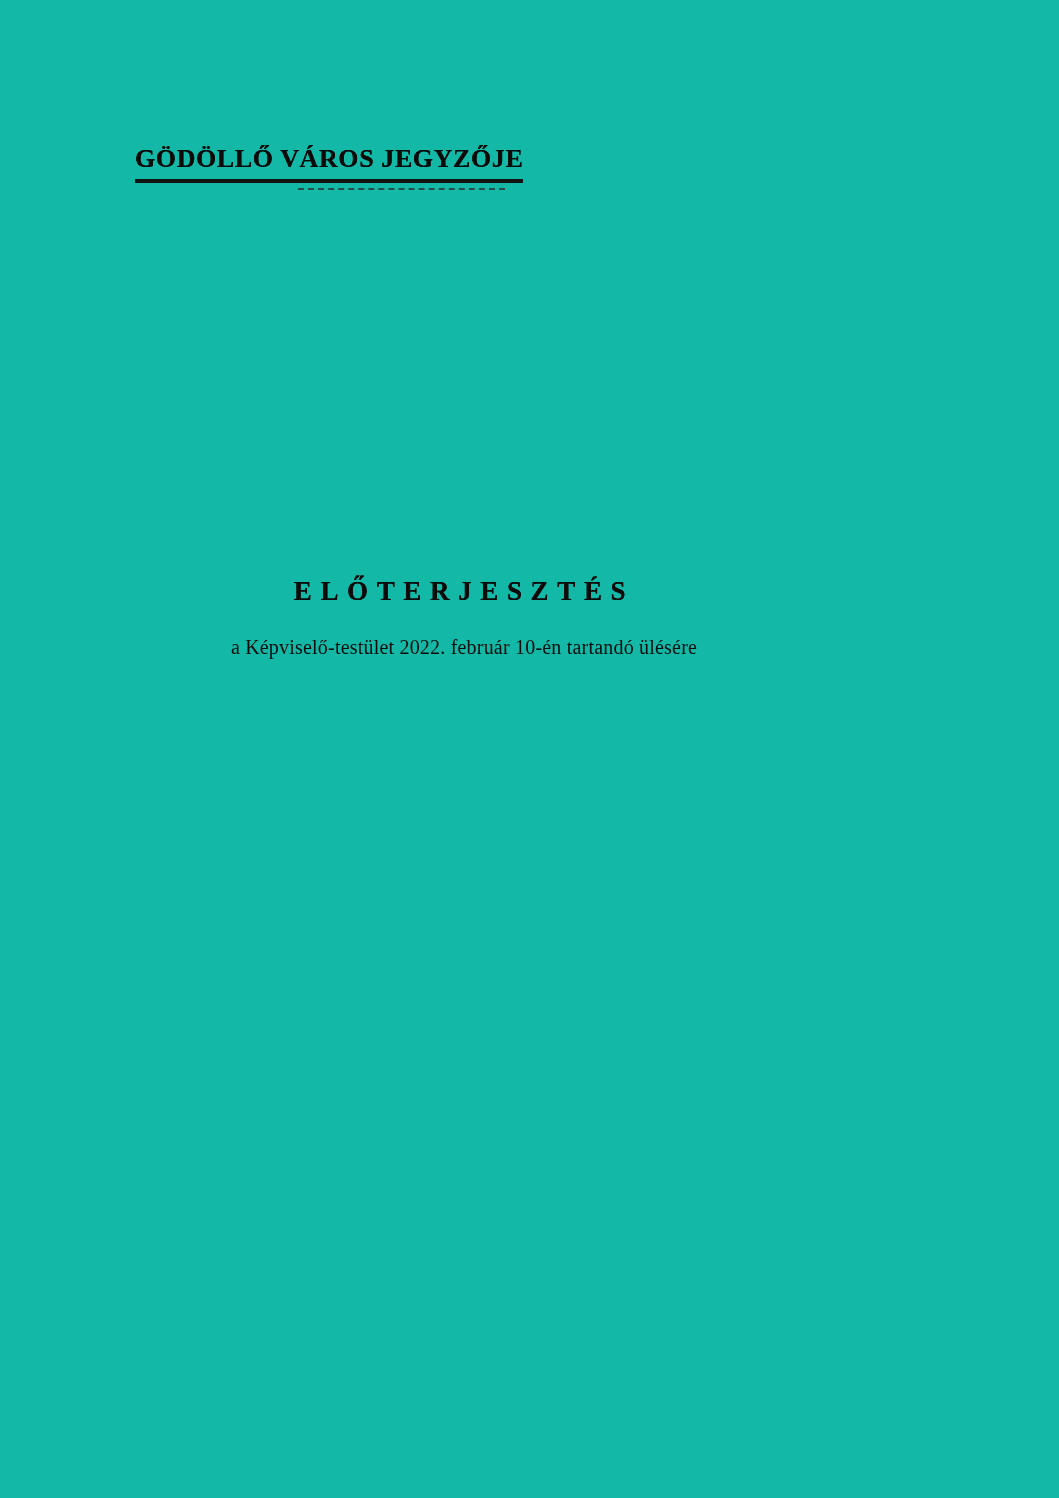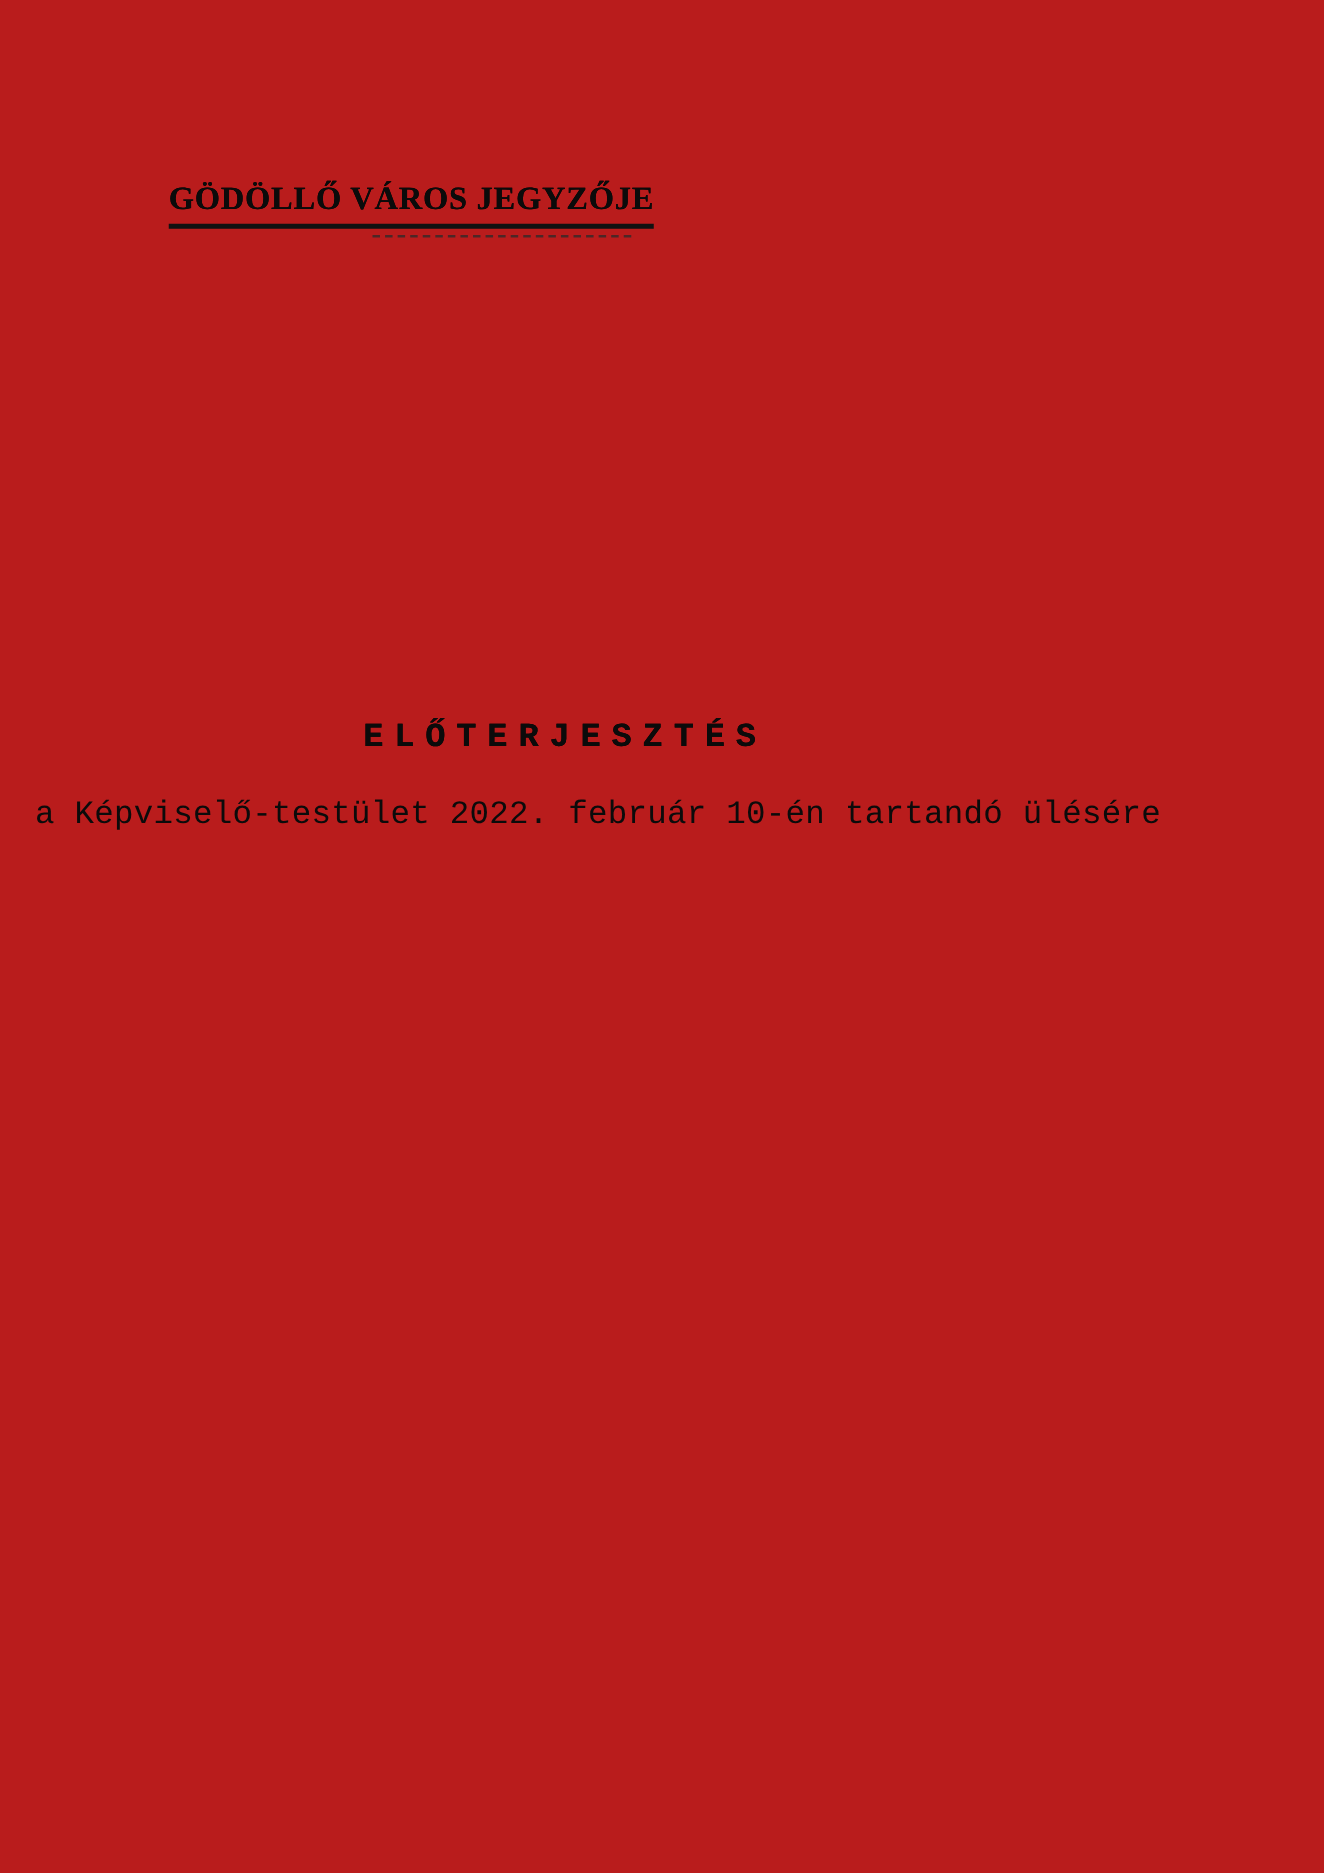--- a/index.html
+++ b/index.html
@@ -11,21 +11,21 @@
     width: 1059px;
     height: 1498px;
     position: relative;
     font-family: "Liberation Serif", "DejaVu Serif", serif;
     color: #0b0b0b;
     overflow: hidden;
   }
   .page {
     position: absolute;
     inset: 0;
-    background: #b91c1c;
+    background: #14b8a6;
   }
   .issuer-header {
     position: absolute;
     left: 135px;
     top: 144px;
     font-size: 26px;
     font-weight: bold;
     letter-spacing: 0.6px;
     white-space: nowrap;
     padding-bottom: 5px;
@@ -36,38 +36,37 @@
     position: absolute;
     left: 298px;
     top: 188px;
     width: 207px;
     height: 0;
     border-bottom: 2px dashed #2a2a2a;
     opacity: 0.75;
   }
   .centered-block {
     position: absolute;
-    left: 0;
+    left: 12px;
     width: 876px;
     box-sizing: border-box;
     padding-left: 28px;
     text-align: center;
     white-space: nowrap;
-    font-family: Liberation Mono, monospace;
   }
   .doc-title {
     top: 576px;
     font-size: 27px;
     font-weight: bold;
     letter-spacing: 0.32em;
     text-shadow: 0 0 0.5px #000;
   }
   .doc-subtitle {
     top: 636px;
-    font-size: 26px;
+    font-size: 20px;
     letter-spacing: 0.2px;
   }
   .meta-block {
     position: absolute;
     left: 134px;
     top: 1098px;
     font-size: 22px;
     line-height: 31px;
     white-space: nowrap;
   }

